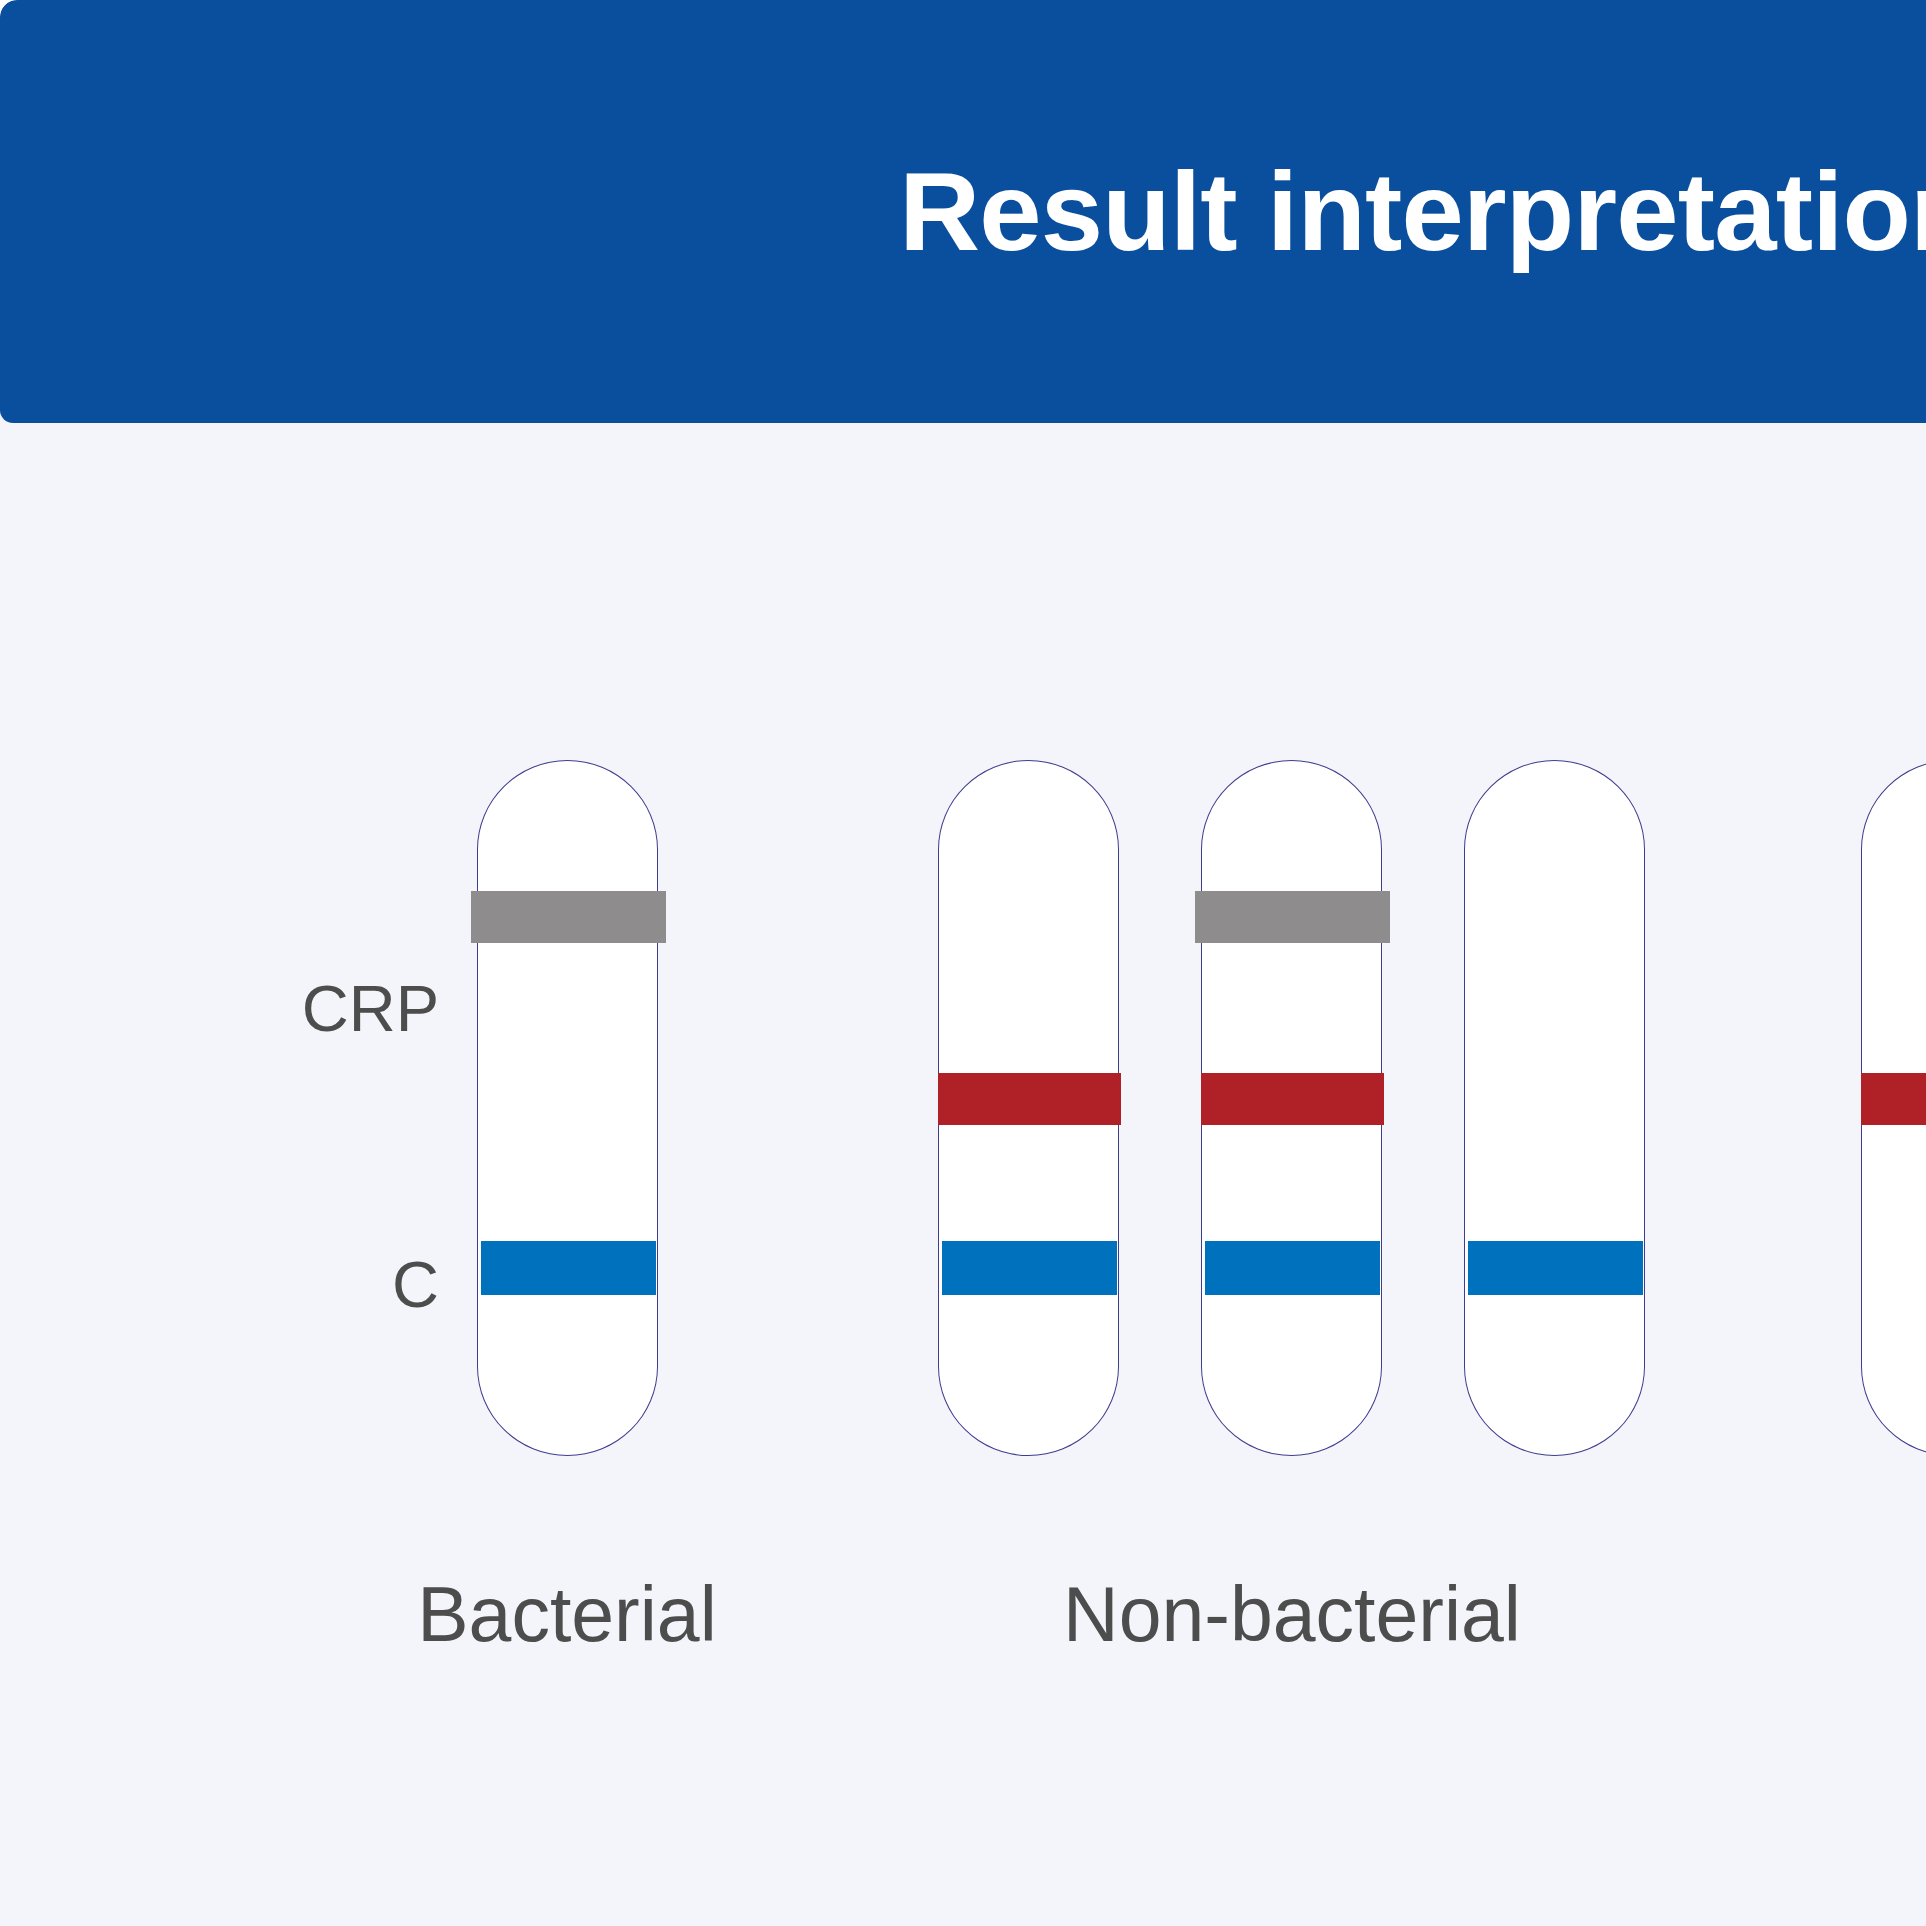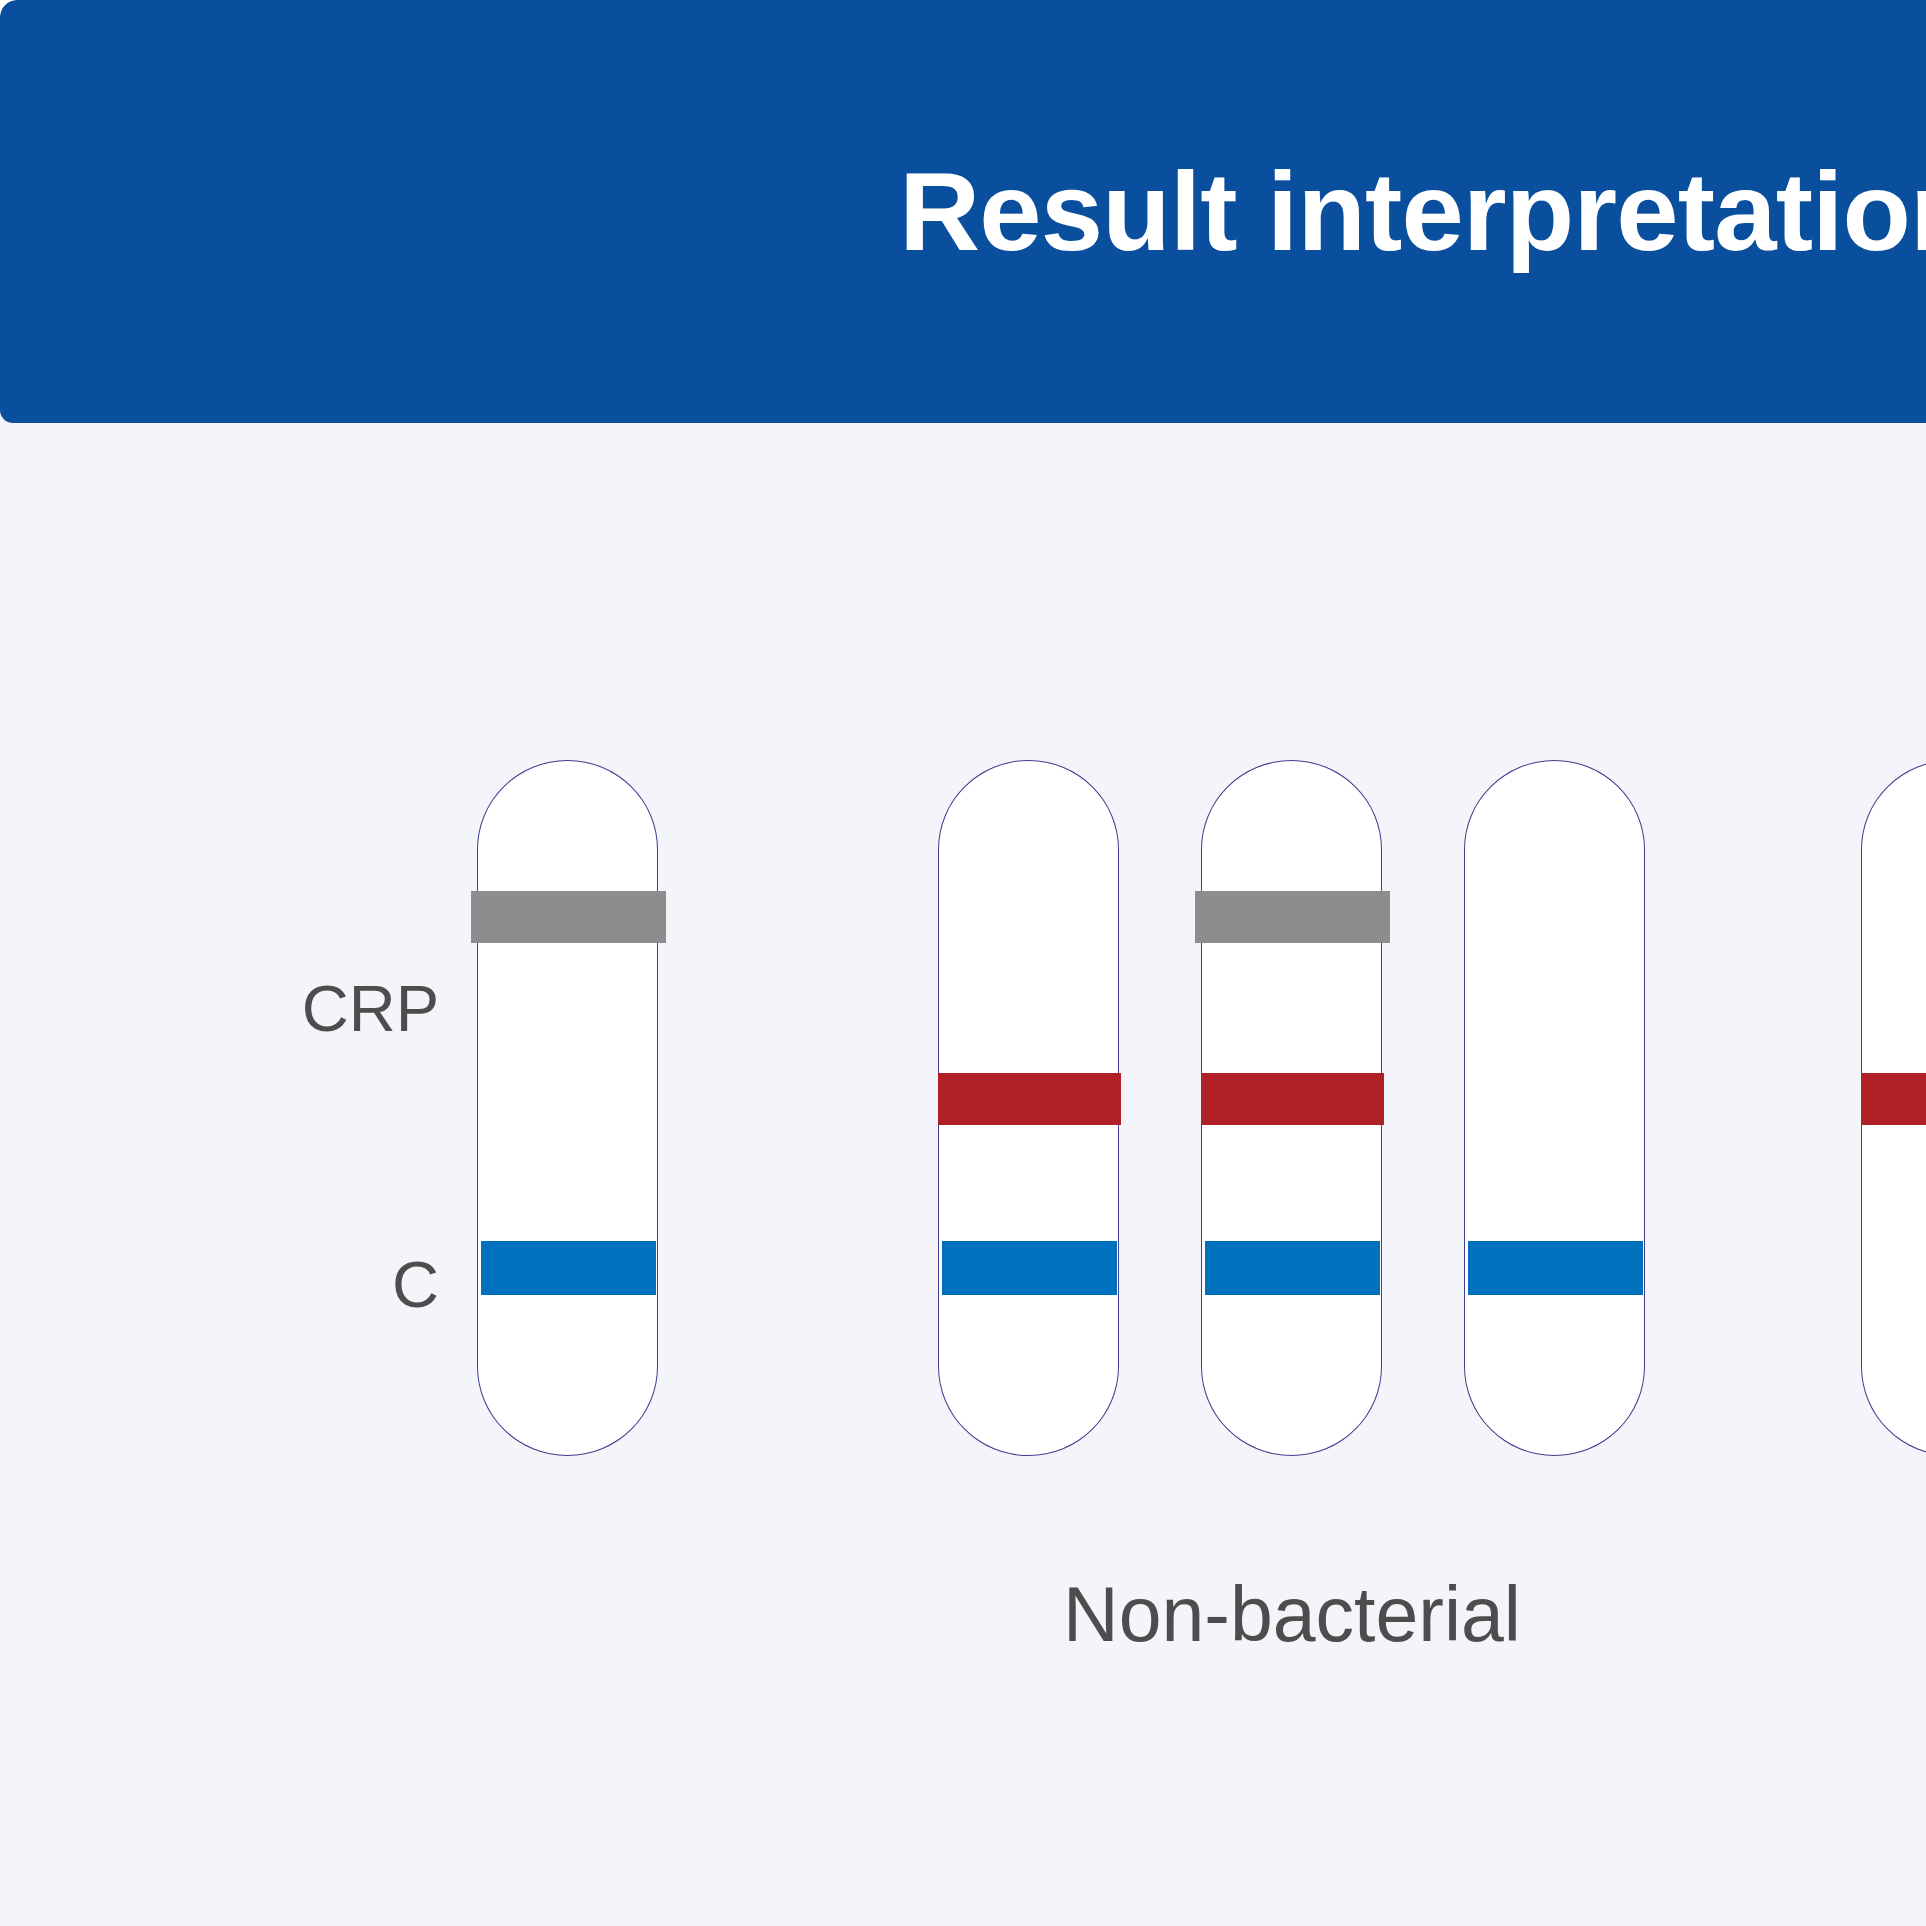--- a/index.html
+++ b/index.html
@@ -166,16 +166,17 @@
         <div class="band band-c" style="background: rgb(0, 113, 188);"></div>
       </div>
       <div class="strip" id="non-bacterial-strip-3" style="left: 1464px;">
         <div class="band band-c" style="background: rgb(0, 113, 188);"></div>
       </div>
       <div class="strip" id="invalid-strip-1" style="left: 1861px;">
         <div class="band band-mxa" style="background: rgb(175, 32, 39);"></div>
       </div>
     </div>
 
+  <div class="group-label" id="group-label-0" style="left: 567px;">Bacterial</div>
   <div class="group-label" id="group-label-1" style="left: 1292px;">Non-bacterial</div>
 
 </div>
 
 
 </body></html>

